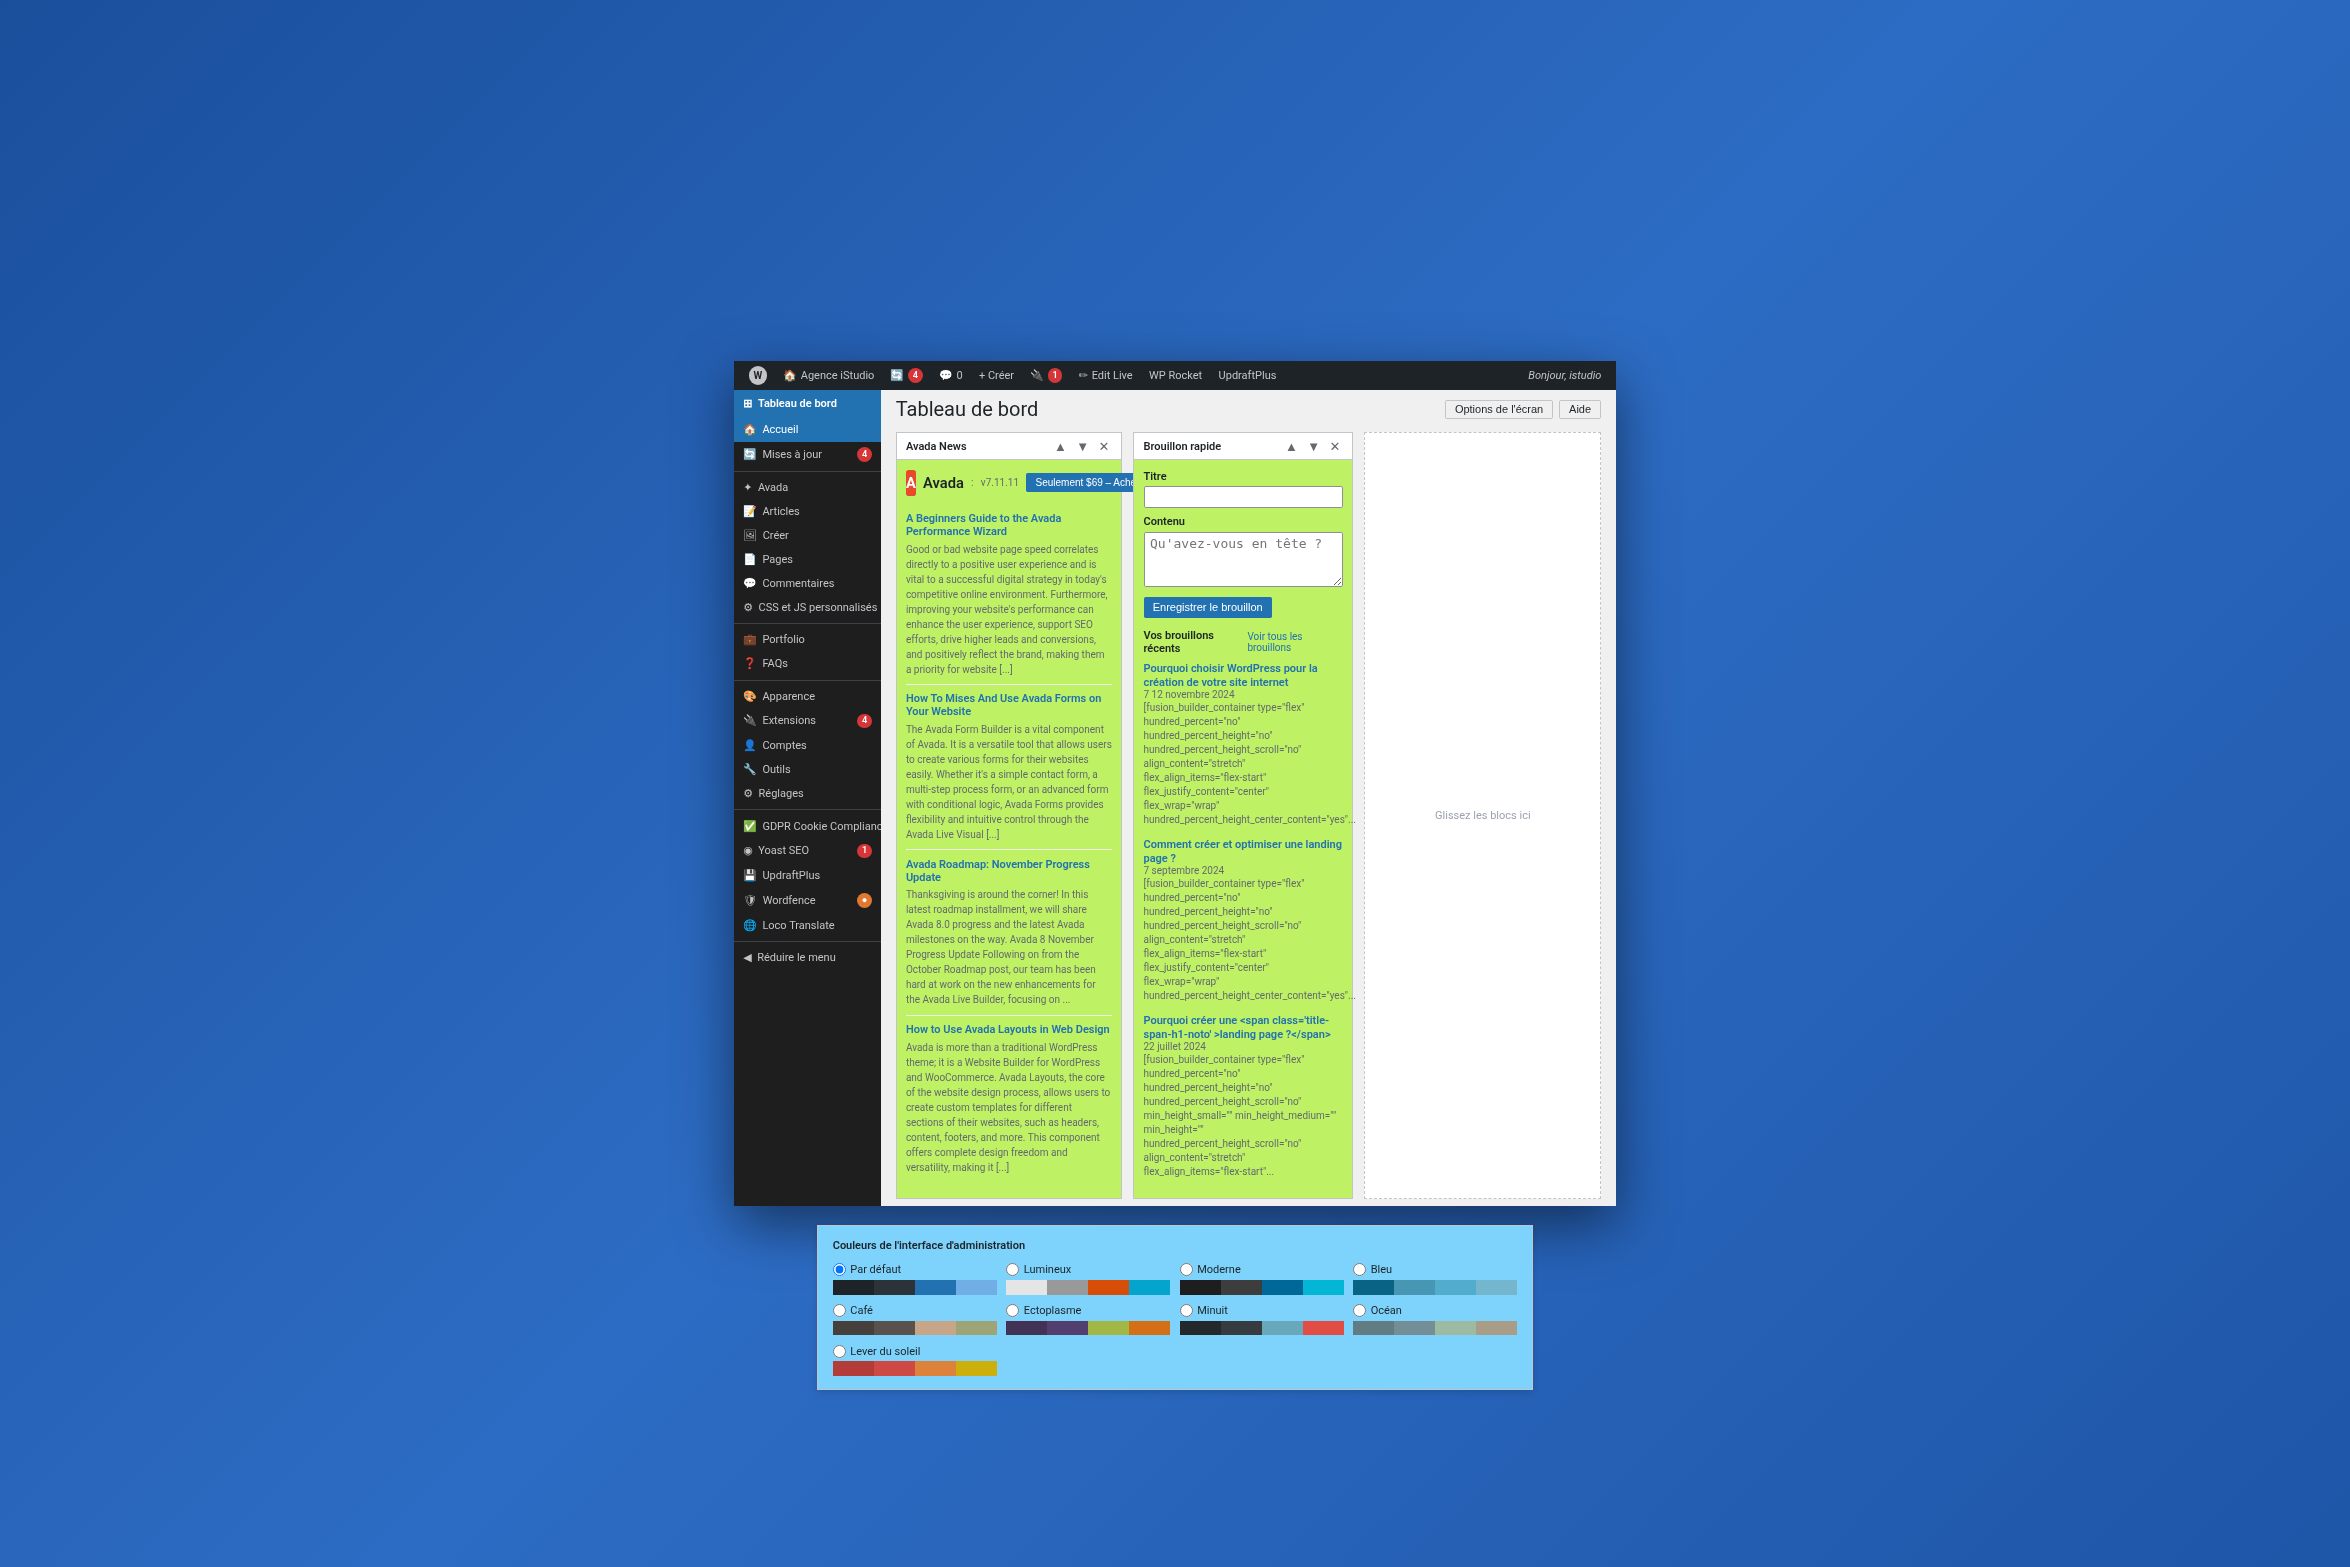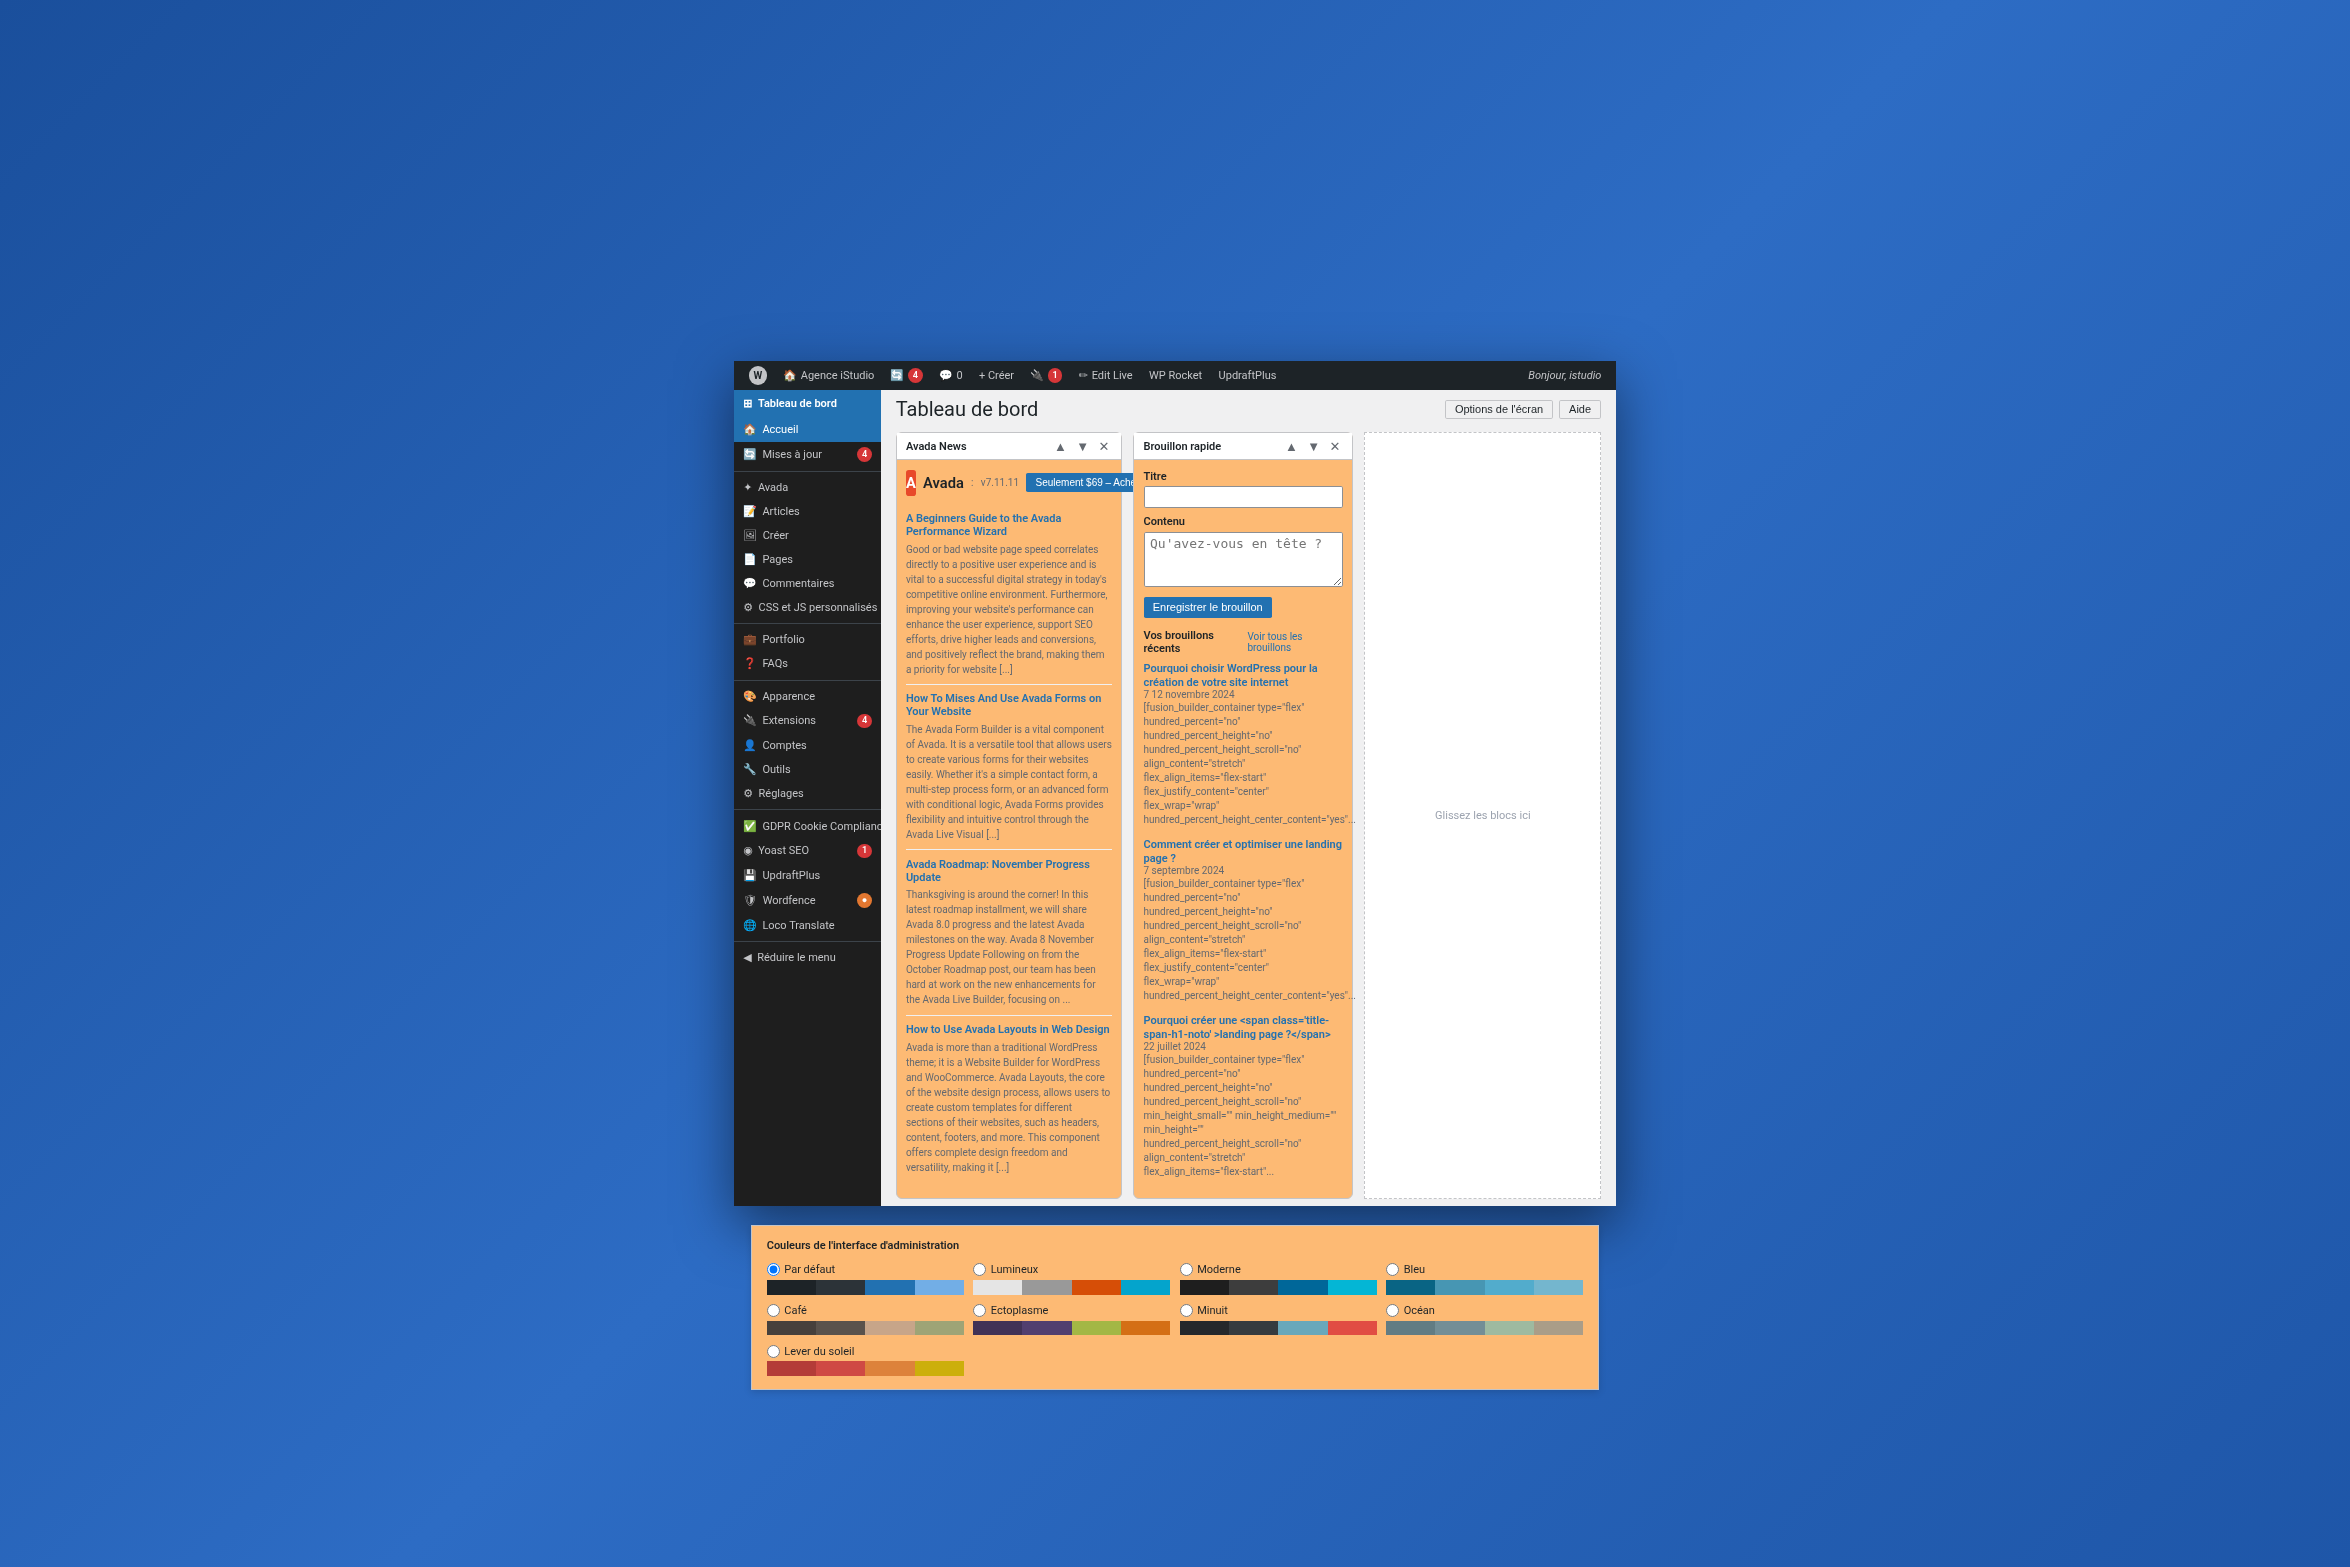--- a/index.html
+++ b/index.html
@@ -172,23 +172,23 @@
       border: 0.9px dashed #c3c4c7;
       min-height: 184px;
       display: flex;
       align-items: center;
       justify-content: center;
       color: #9ca3af;
       font-size: 11px;
     }
 
     .widget {
-      background: #fdba74;
+      background: #bef264;
       border: 0.9px solid #c3c4c7;
-      border-radius: 6px;
+      border-radius: 0;
     }
     .widget-header {
       background: #fff;
       border-bottom: 0.9px solid #c3c4c7;
       padding: 5.5px 9.2px;
       display: flex;
       align-items: center;
       justify-content: space-between;
       font-size: 11px;
       font-weight: 600;
@@ -332,22 +332,22 @@
       font-size: 10px;
       line-height: 1.4;
     }
 
     
     .color-scheme-panel {
       position: absolute;
       bottom: -184px;
       left: 50%;
       transform: translateX(-50%);
-      width: 848px;
-      background: #fdba74;
+      width: 716px;
+      background: #7dd3fc;
       border: 0.9px solid #c3c4c7;
       padding: 13px 14.7px;
       z-index: 10;
       box-shadow: 0 1.8px 7.3px rgba(0,0,0,0.15);
     }
     .color-scheme-title {
       font-size: 11px;
       font-weight: 600;
       color: #1d2327;
       margin-bottom: 11px;

